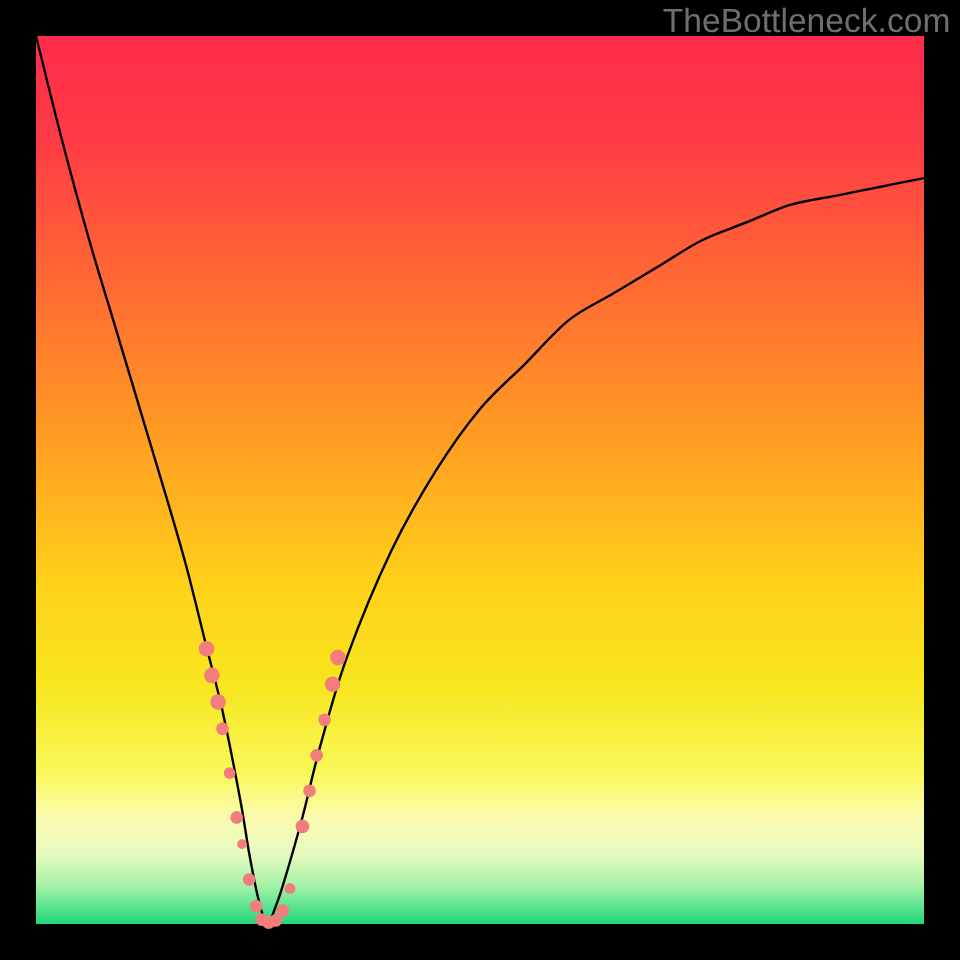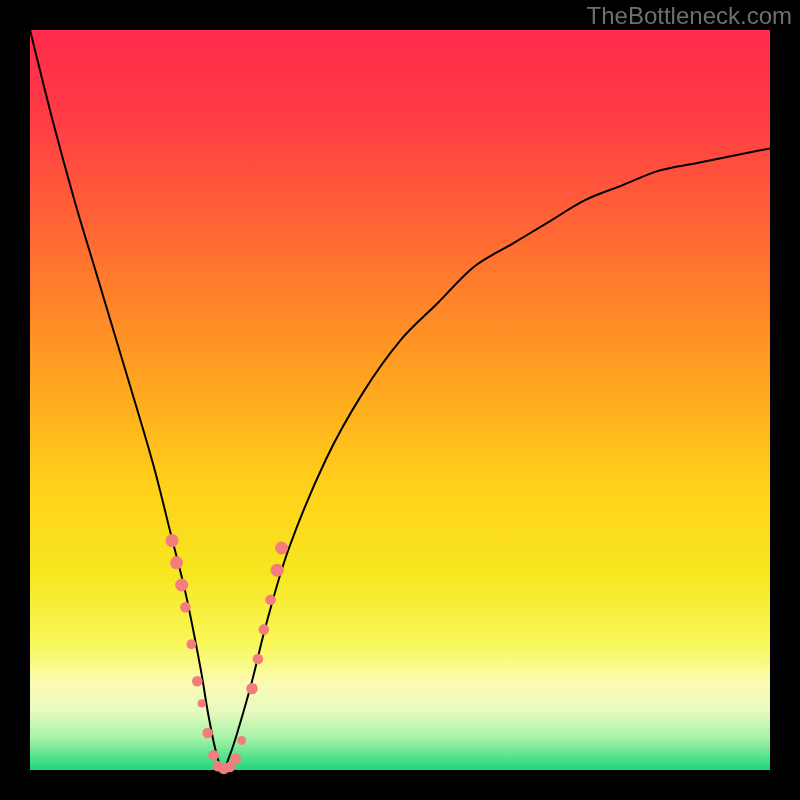--- a/index.html
+++ b/index.html
@@ -42,21 +42,21 @@
     top: 0;
     width: 100%;
     height: 100%;
     overflow: visible;
   }
   .watermark {
     position: absolute;
     top: 2px;
     right: 8px;
     font-family: Arial, Helvetica, sans-serif;
-    font-size: 24px;
+    font-size: 28px;
     font-weight: 400;
     color: #6f6f6f;
     letter-spacing: 0px;
     user-select: none;
   }
 </style>
 </head>
 <body>
 <div class="stage">
 

